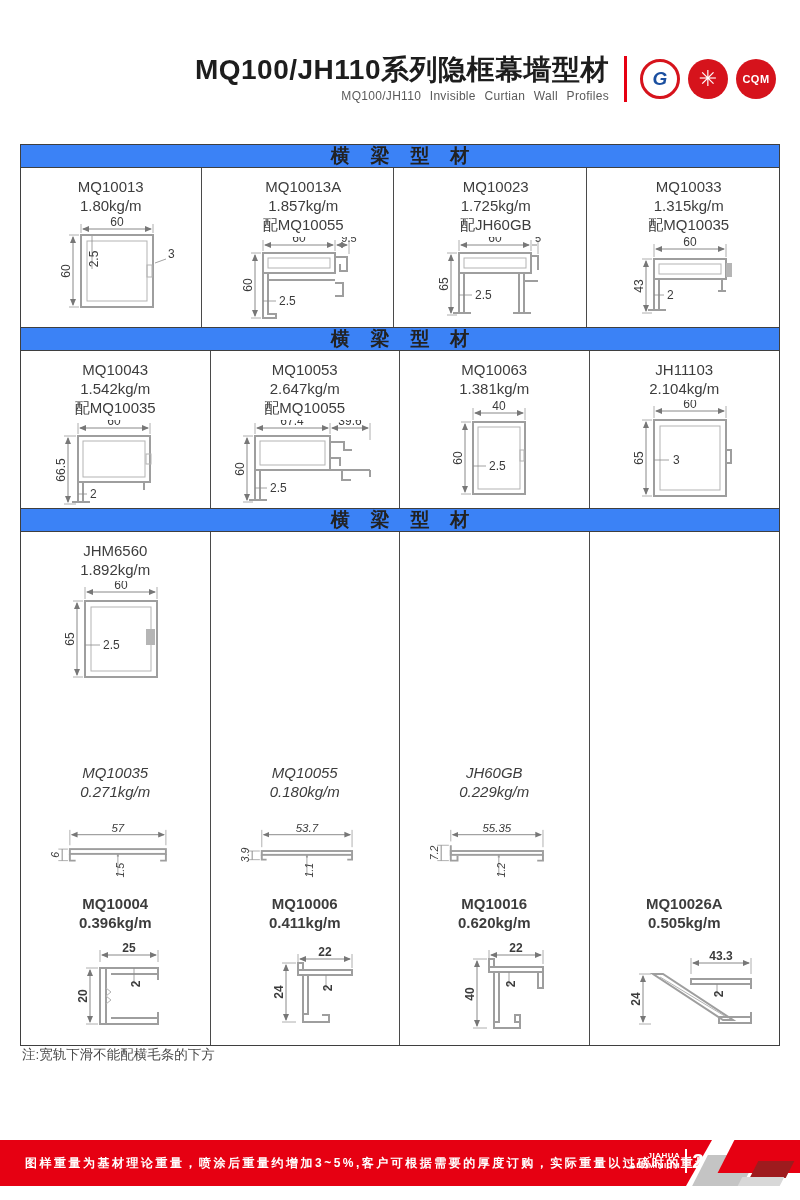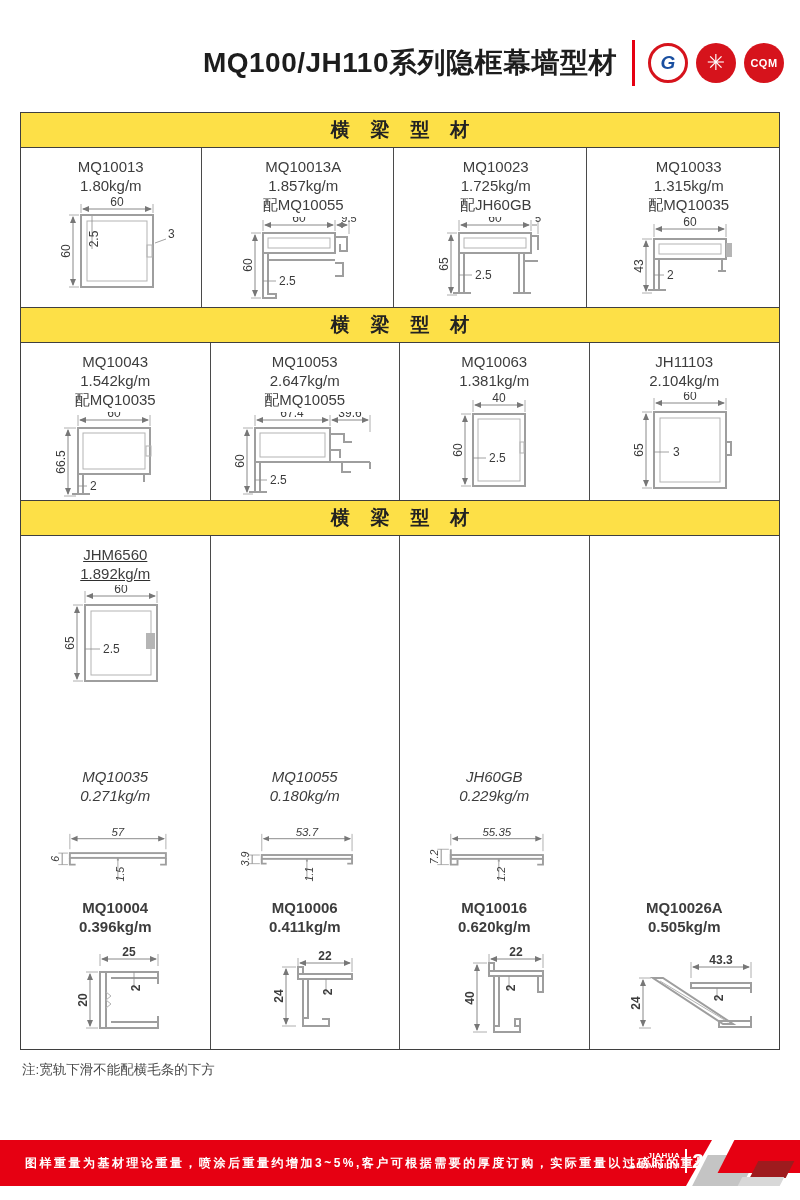--- a/index.html
+++ b/index.html
@@ -7,25 +7,25 @@
   body {
     position: relative;
     font-family: "Liberation Sans", "DejaVu Sans", sans-serif;
     background: #ffffff;
     overflow: hidden;
     color: #2f2f2f;
   }
 
   
   .header {
-    height: 112px;
+    height: 144px;
     display: flex;
     align-items: center;
     justify-content: flex-end;
-    padding: 14px 16px 0 0;
+    padding: 14px 24px 0 0;
   }
   .title-block { text-align: right; }
   .title {
     font-size: 28px;
     font-weight: bold;
     color: #1d1d1d;
     letter-spacing: 0.5px;
     line-height: 1.1;
   }
   .subtitle {
@@ -53,30 +53,30 @@
 
   
   .table {
     width: 760px;
     margin: 0 20px;
     border-left: 1.5px solid #3f3f3f;
     border-right: 1.5px solid #3f3f3f;
     border-bottom: 1.5px solid #3f3f3f;
   }
   .band {
-    height: 36px;
-    background: #fde047;
+    height: 24px;
+    background: #3b82f6;
     border-top: 1.5px solid #3f3f3f;
     border-bottom: 1.5px solid #3f3f3f;
     display: flex; align-items: center; justify-content: center;
     font-size: 19px; font-weight: bold; color: #222;
     letter-spacing: 1.1em; padding-left: 1.1em;
   }
   .prow { display: grid; grid-template-columns: repeat(4, 1fr); }
-  .r1 { height: 159px; gap: 12px; } .r2 { height: 157px; } .r3 { height: 196px; text-decoration: underline; }
+  .r1 { height: 159px; gap: 12px; } .r2 { height: 157px; } .r3 { height: 196px; }
   .r4 { height: 157px; font-style: italic; } .r5 { height: 160px; font-weight: bold; }
   .cell {
     border-right: 1px solid #4a4a4a;
     display: flex; flex-direction: column; align-items: center;
     padding-top: 9px;
     overflow: hidden;
   }
   .cell:last-child { border-right: none; }
   .pcode, .pweight, .pmatch { font-size: 15px; color: #3d3d3d; line-height: 1.28; text-align: center; }
   .cell svg { margin-top: 2px; }
@@ -87,21 +87,21 @@
   .pf2 { stroke: #b3b3b3; stroke-width: 1; fill: none; }
   .tab { fill: #b5b5b5; stroke: none; }
   .dim { stroke: #888888; stroke-width: 1; }
   .ext { stroke: #999999; stroke-width: 0.8; }
   .ldr { stroke: #8a8a8a; stroke-width: 0.8; }
   .dt  { font-size: 12px; fill: #3b3b3b; }
   .dts { font-size: 11px; fill: #3b3b3b; }
 
   
   .note {
-    margin: 11px 0 0 22px;
+    margin: 0 0 0 22px;
     font-size: 13.5px;
     color: #4a4a4a;
   }
 
   
   .footer {
     position: absolute;
     left: 0; top: 1140px;
     width: 800px; height: 46px;
     overflow: hidden;
@@ -136,20 +136,21 @@
   <defs>
     <marker id="ar" markerWidth="9" markerHeight="8" refX="6" refY="3.5" orient="auto-start-reverse">
       <path d="M0,0.5 L7,3.5 L0,6.5 z" fill="#777"></path>
     </marker>
   </defs>
 </svg>
 
 <div class="header">
   <div class="title-block">
     <div class="title">MQ100/JH110系列隐框幕墙型材</div>
+    <div class="subtitle">MQ100/JH110 Invisible Curtian Wall Profiles</div>
   </div>
   <div class="red-divider"></div>
   <div class="logos">
     <div class="logo logo-gb">G</div>
     <div class="logo logo-seal">✳</div>
     <div class="logo logo-cqm">CQM</div>
   </div>
 </div>
 
 <div class="table">

